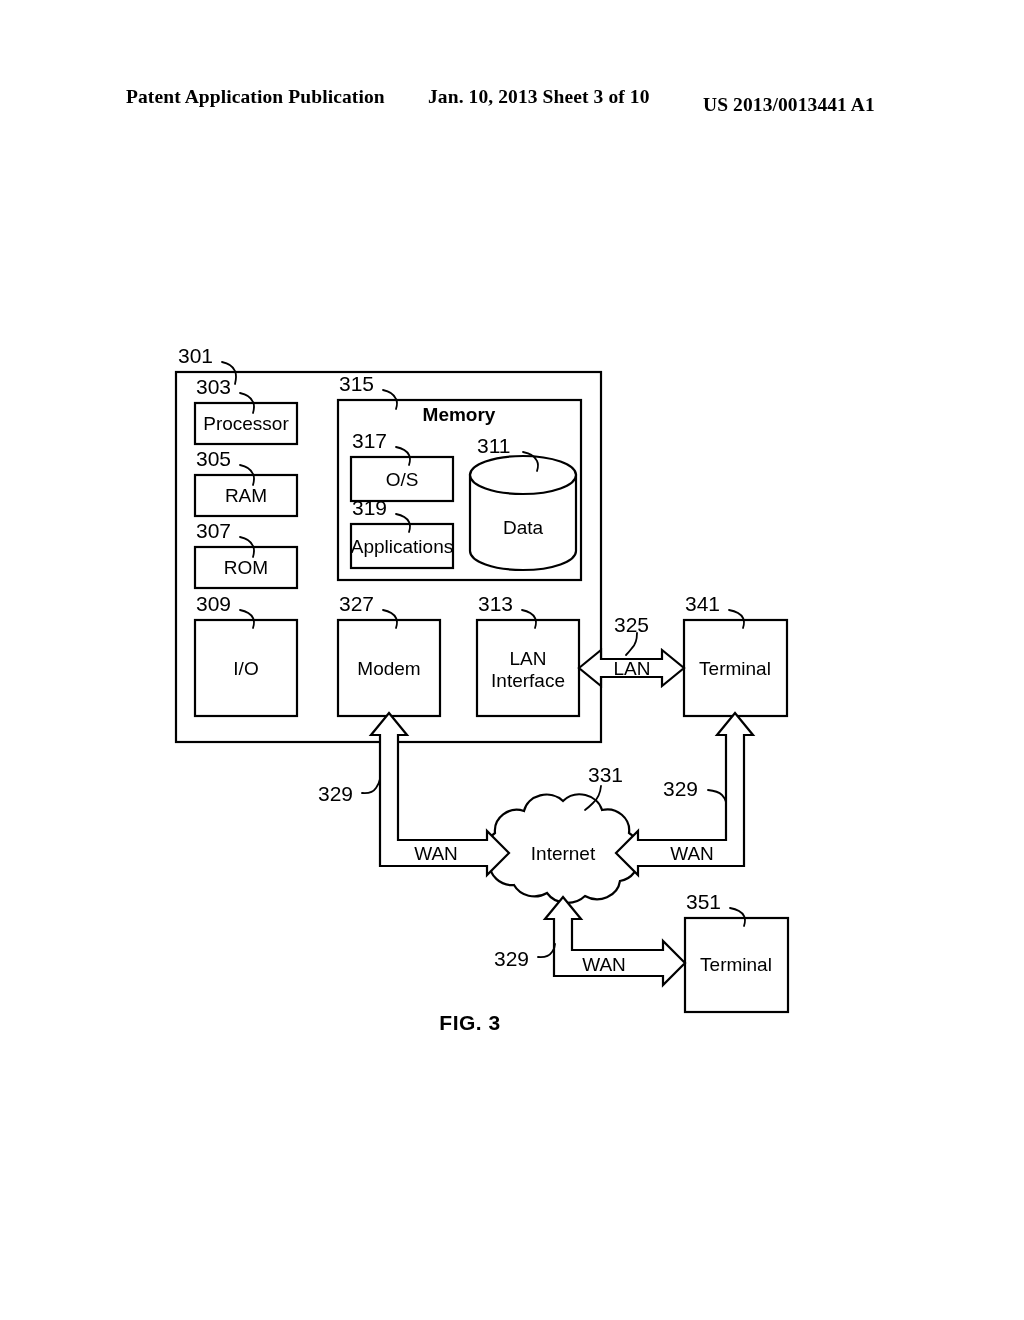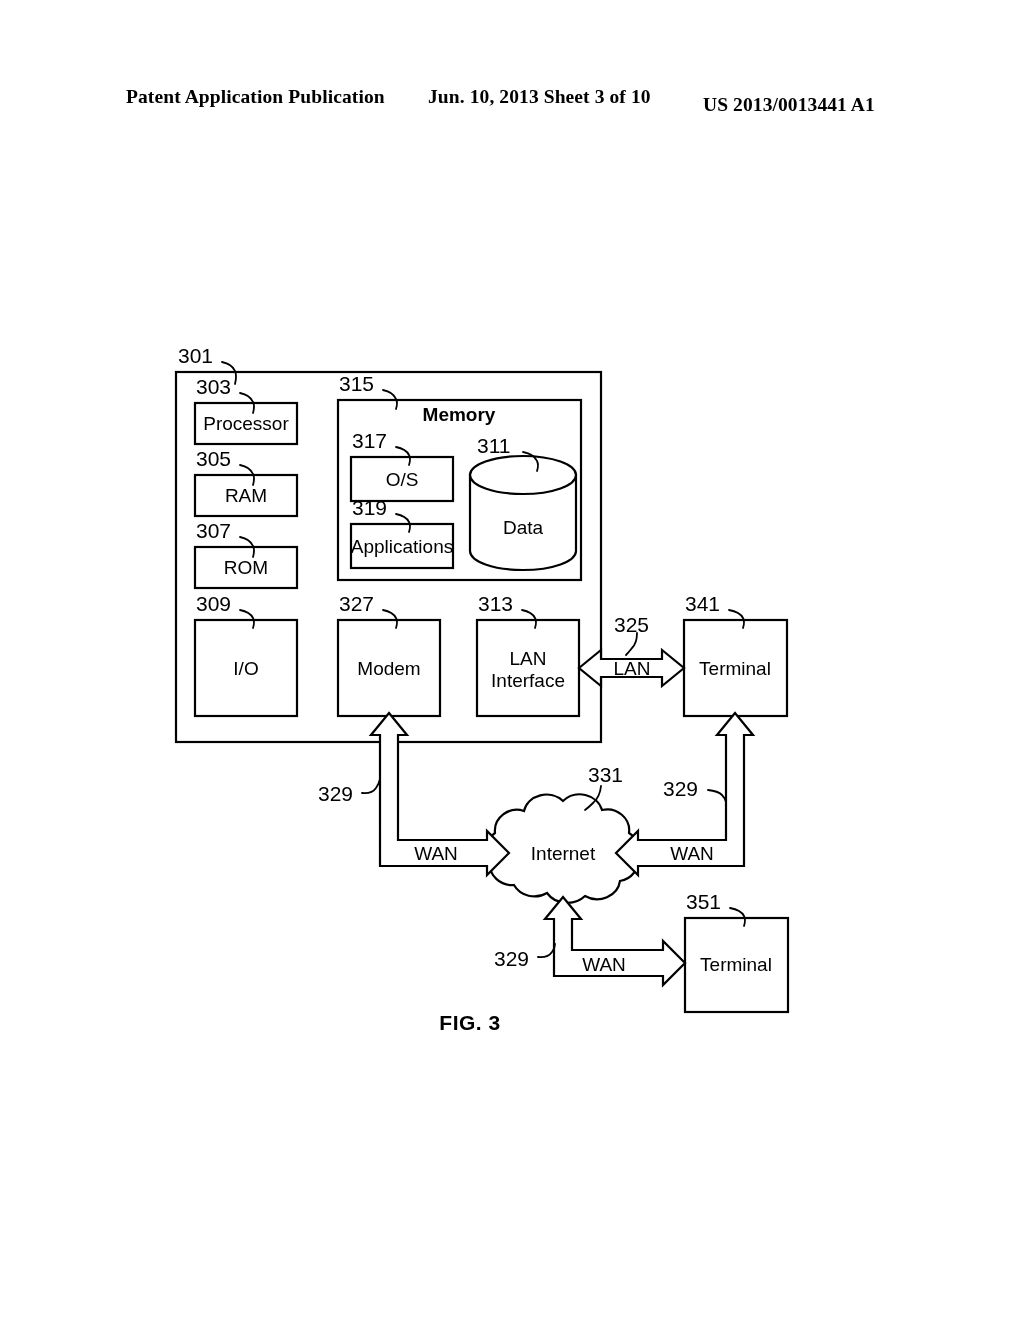--- a/index.html
+++ b/index.html
@@ -63,21 +63,21 @@
   .cloud  { fill: #ffffff; stroke: #000000; stroke-width: 2.2; }
   .cyl    { fill: #ffffff; stroke: #000000; stroke-width: 2.2; }
 </style>
 </head>
 <body>
 
 <div id="page">
 
   <div class="hdr">
     <span class="hdr-pub">Patent Application Publication</span>
-    <span class="hdr-date">Jun. 10, 2013  Sheet 3 of 10</span>
+    <span class="hdr-date">Jan. 10, 2013  Sheet 3 of 10</span>
     <span class="hdr-num">US 2013/0013441 A1</span>
   </div>
 
   <svg id="fig" viewBox="0 0 1024 1320">
 
     <rect class="bx-thin" x="176" y="372" width="425" height="370"></rect>
     <path class="leader" d="M 222 362 q 10 2 13 9 q 2 5 0 13"></path>
     <text class="refnum" x="178" y="363">301</text>
 
     <rect class="bx" x="195" y="403" width="102" height="41"></rect>

